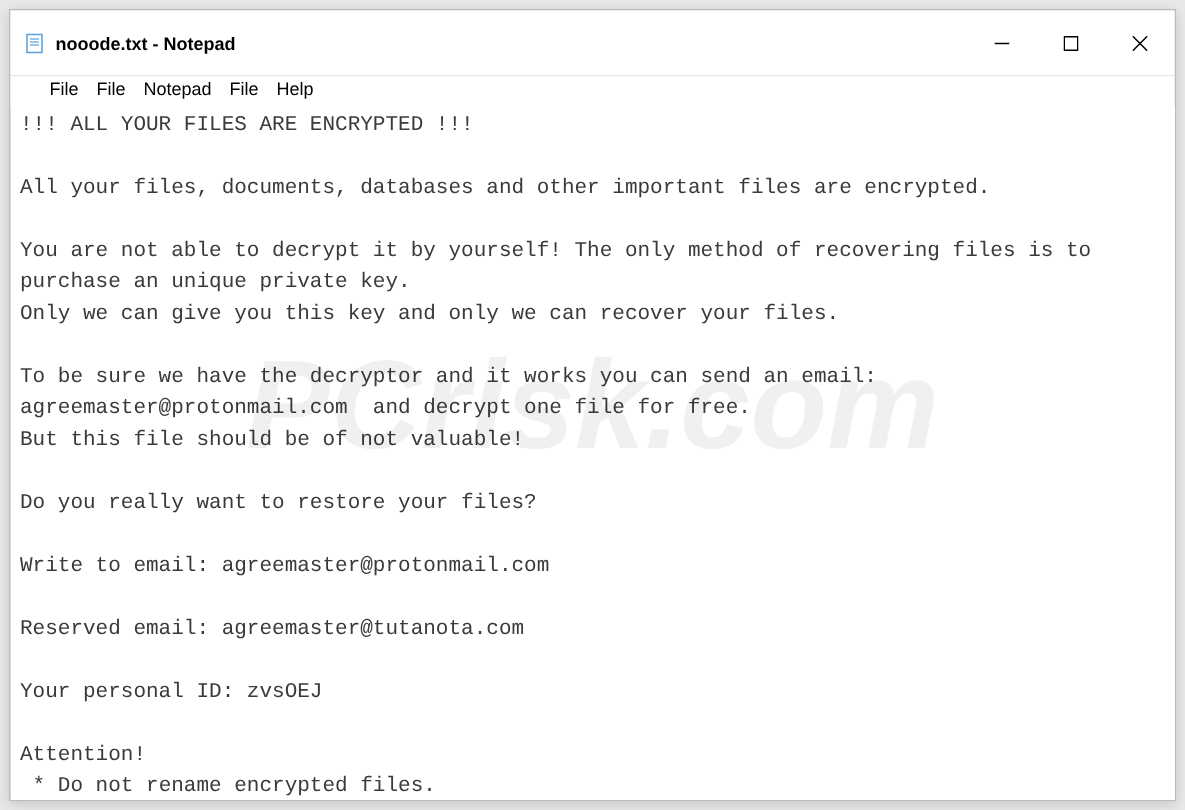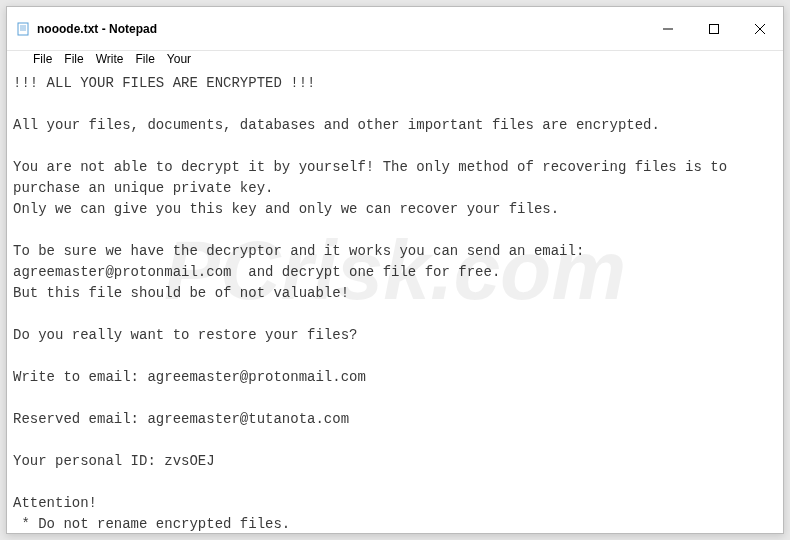--- a/index.html
+++ b/index.html
@@ -135,23 +135,23 @@
           <line x1="0" y1="0" x2="10" y2="10" stroke="#000" stroke-width="1"></line>
           <line x1="10" y1="0" x2="0" y2="10" stroke="#000" stroke-width="1"></line>
         </svg>
       </button>
     </div>
   </div>
 
   <div class="menubar">
     <span class="menu-item">File</span>
     <span class="menu-item">File</span>
-    <span class="menu-item">Write</span>
+    <span class="menu-item">Notepad</span>
     <span class="menu-item">File</span>
-    <span class="menu-item">Your</span>
+    <span class="menu-item">Help</span>
   </div>
 
   <div class="content" id="text-area" contenteditable="false" style="">!!! ALL YOUR FILES ARE ENCRYPTED !!!
 
 All your files, documents, databases and other important files are encrypted.
 
 You are not able to decrypt it by yourself! The only method of recovering files is to purchase an unique private key.
 Only we can give you this key and only we can recover your files.
 
 To be sure we have the decryptor and it works you can send an email: agreemaster@protonmail.com  and decrypt one file for free.

